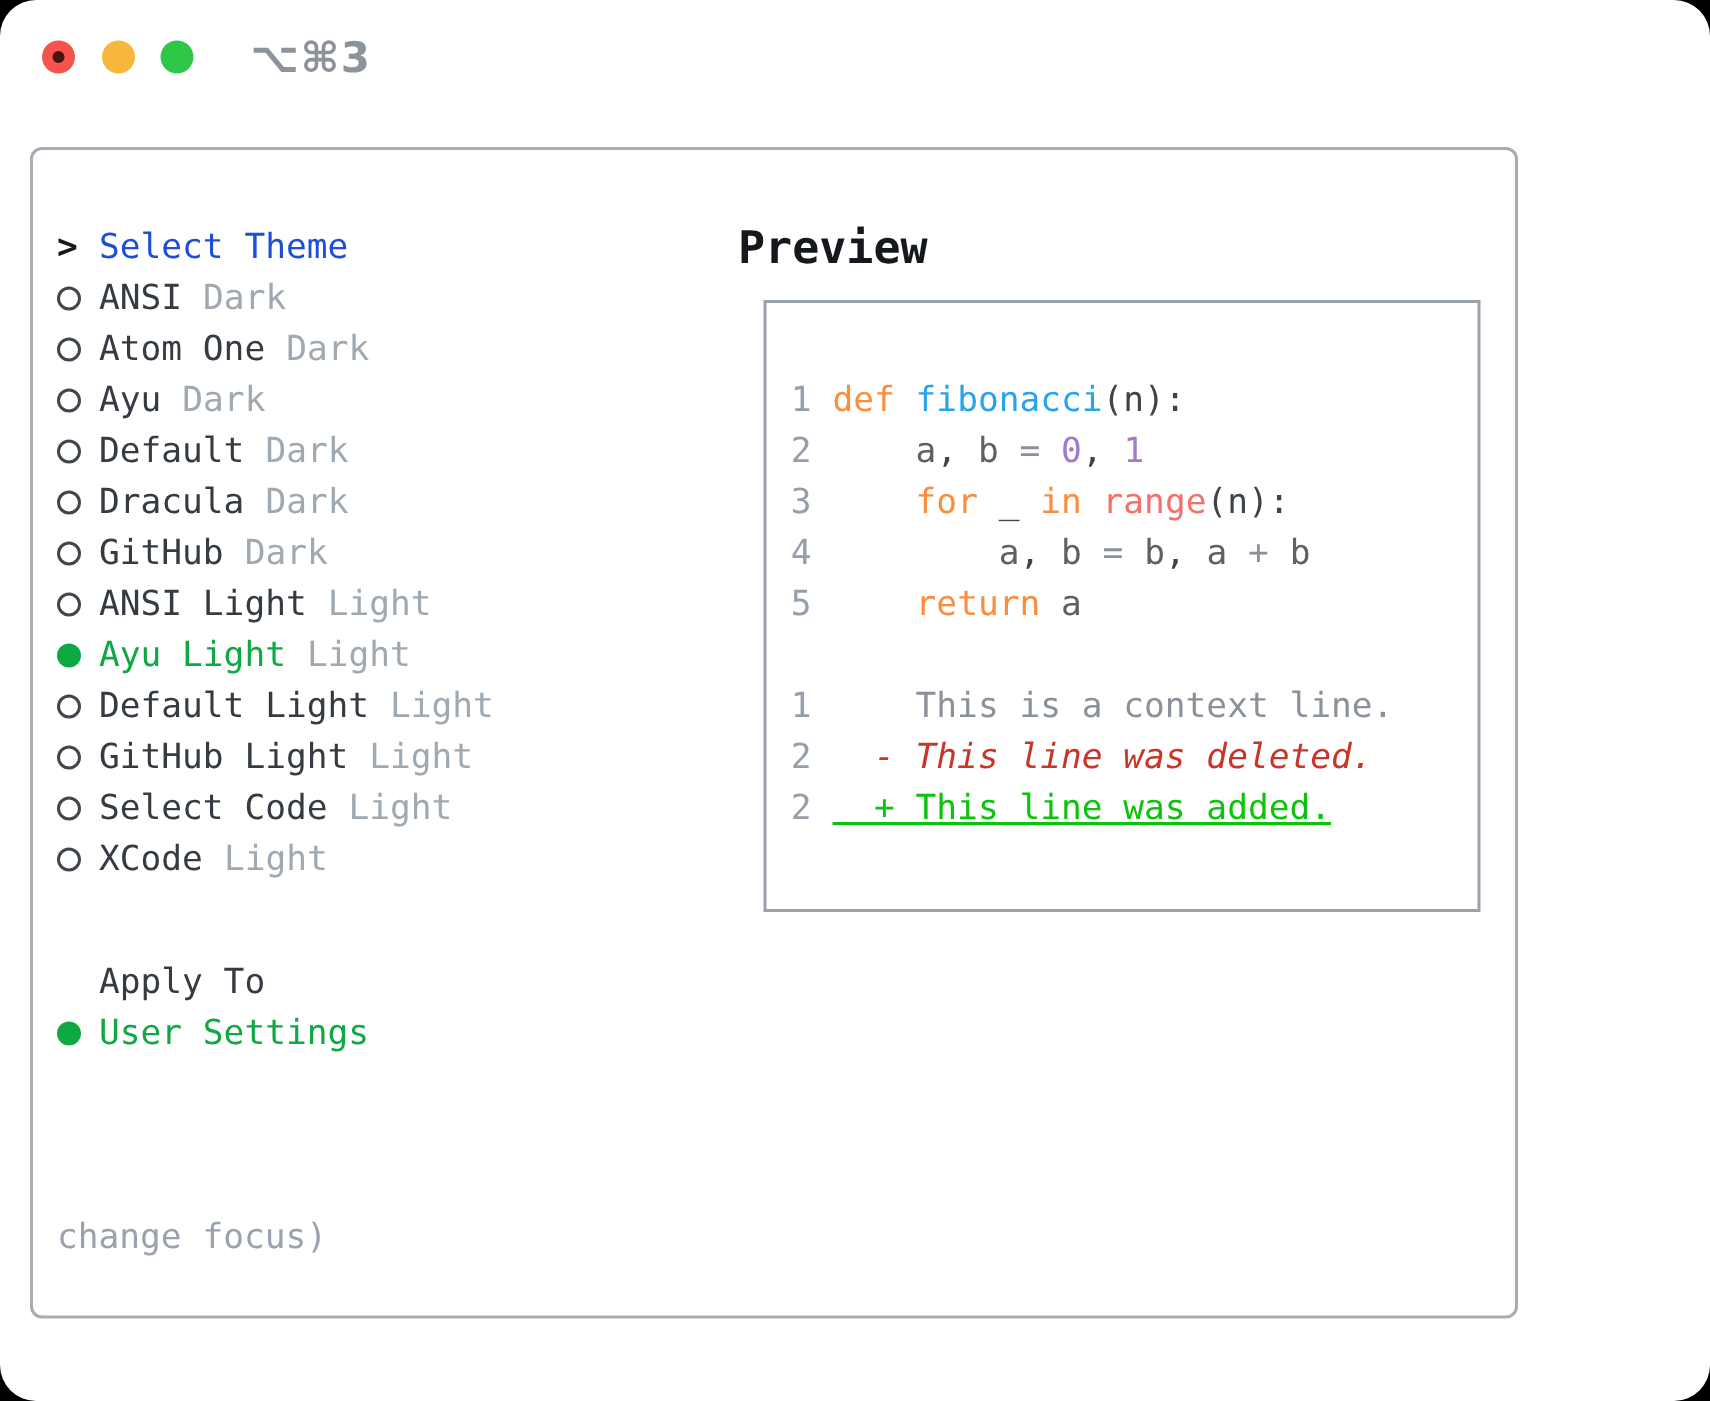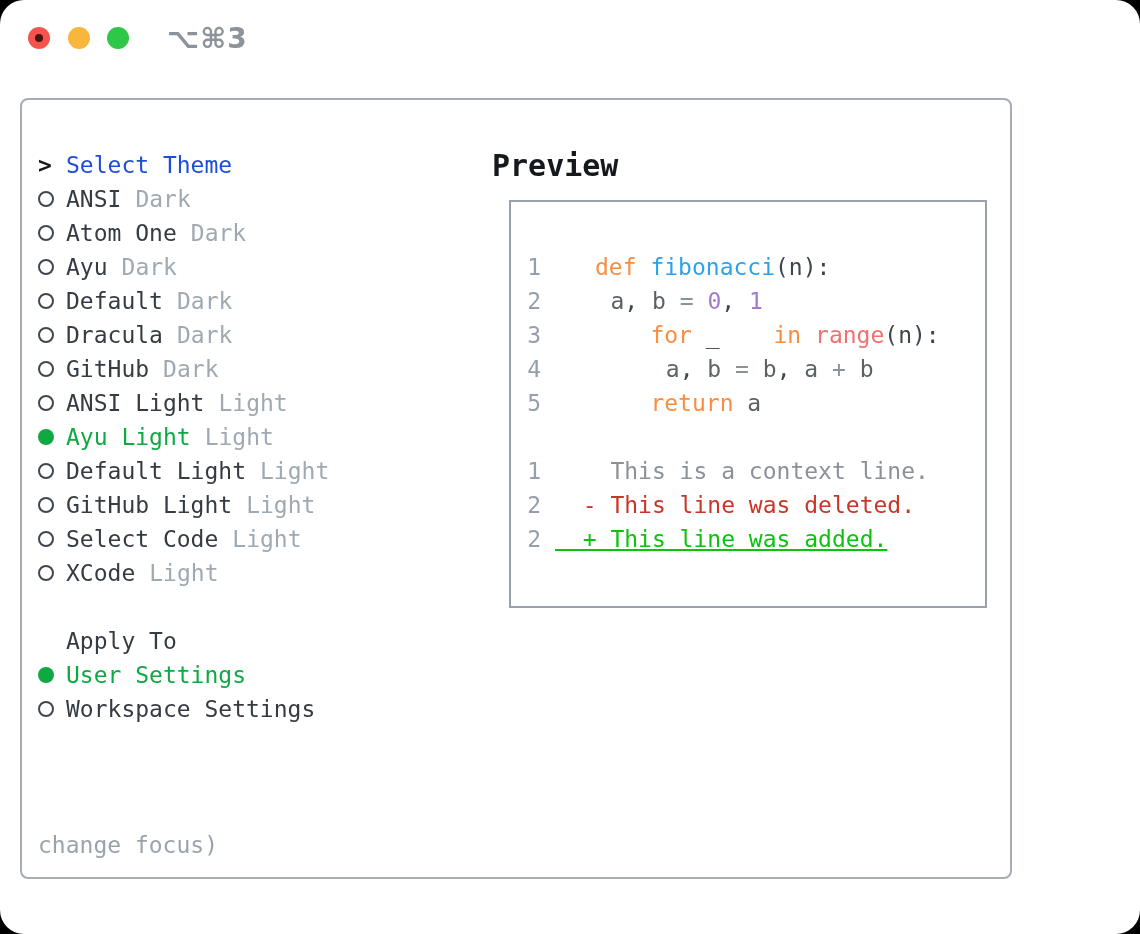--- a/index.html
+++ b/index.html
@@ -41,47 +41,47 @@
 
   .radio {
     width:16px; height:16px; border-radius:50%;
     border:2.5px solid #3f464d; background:transparent;
   }
   .radio.selected { border:none; background:var(--accent-green); }
 
   .left-col { position:absolute; left:16px; top:48px; }
   .t-variant { color:#9fa9b2; margin-left:14px; }
   .theme-row.selected .t-name { color:var(--accent-green); }
-  .section-gap { margin-top:34px; }
+  .section-gap { margin-top:48px; }
   .hint { margin-top:34px; font-size:23px; line-height:34px;
           color:#9aa3ad; white-space:pre; }
 
   
   .preview-title {
     position:absolute; left:470px; top:48px; height:34px;
     display:flex; align-items:center;
     font-size:30px; font-weight:bold; color:#15191d;
   }
   .preview-box {
     position:absolute; left:487px; top:100px; width:478px; height:408px;
     border:2px solid #99a2ab; background:#fff;
     padding:48px 0 0 16px; overflow:hidden;
   }
   .lineno { width:14px; flex:0 0 14px; margin-right:14px;
             color:var(--line-number); text-align:right; }
   .codeline, .diffline { white-space:pre; }
-  .tok-kw    { color:var(--syntax-keyword);margin-left:40px; }
+  .tok-kw    { color:var(--syntax-keyword); }
   .tok-fn    { color:var(--syntax-function); }
   .tok-call  { color:var(--syntax-call); }
   .tok-num   { color:var(--syntax-number); }
   .tok-ident { color:var(--syntax-ident); }
   .tok-op    { color:var(--syntax-operator); }
   .tok-plain { color:#3d444b; }
   .diff-context { color:var(--diff-context);text-align:right; }
-  .diff-deleted { color:var(--diff-deleted); }
+  .diff-deleted { color:var(--diff-deleted);font-style:italic; }
   .diff-added   { color:var(--diff-added);text-decoration:underline; }
 </style>
 </head>
 <body>
 
 <div class="window">
 
   <div class="titlebar">
     <div class="light red" id="lightClose" style="background: rgb(244, 84, 77);">
         <span class="dot"></span>
@@ -112,21 +112,20 @@
           <div class="row theme-row"><span class="gutter"><span class="radio"></span></span><span class="t-name">Select Code</span><span class="t-variant">Light</span></div>
           <div class="row theme-row"><span class="gutter"><span class="radio"></span></span><span class="t-name">XCode</span><span class="t-variant">Light</span></div>
         </div>
 
       <div class="row section-gap">
         <span class="gutter"></span>
         <span>Apply To</span>
       </div>
       <div id="applyRows">
           <div class="row theme-row selected"><span class="gutter"><span class="radio selected"></span></span><span class="t-name">User Settings</span></div>
-          <div class="row theme-row"><span class="gutter"><span class="radio"></span></span><span class="t-name">Workspace Settings</span></div>
         </div>
 
       <div class="hint">
         <div>change focus)</div>
       </div>
     </div>
 
     <div class="preview-title">Preview</div>
     <div class="preview-box">
       <div id="codeLines">

